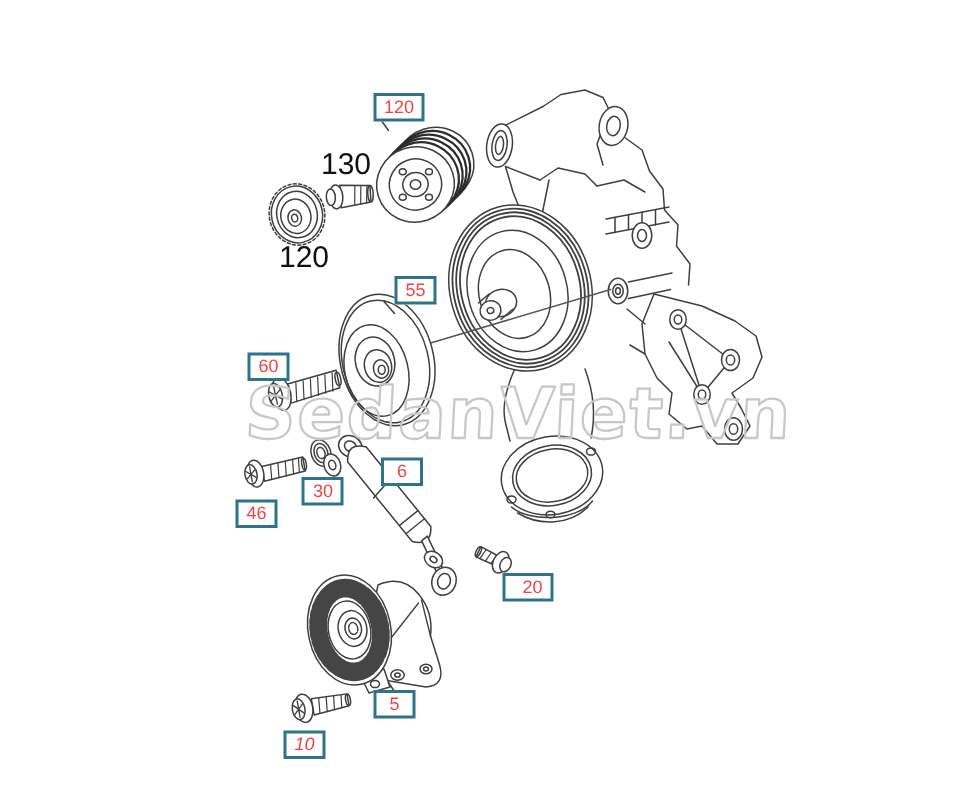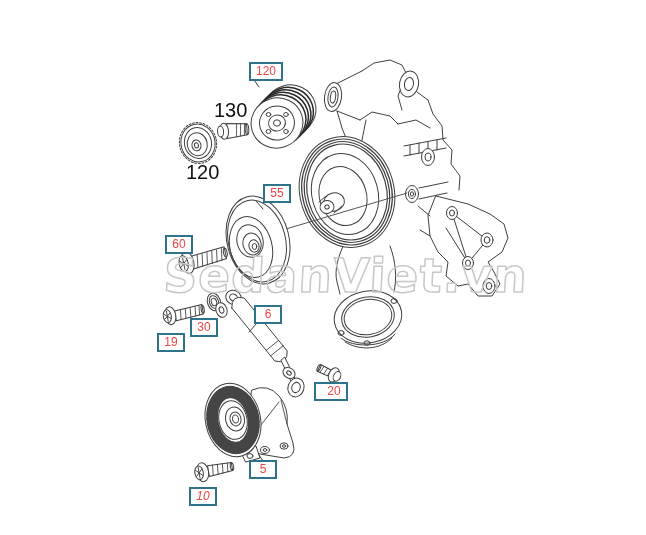--- a/index.html
+++ b/index.html
@@ -228,20 +228,20 @@
 
     <text class="wm-text" x="178" y="292" transform="skewX(-3)" fill="none" stroke="#c8c8c8" stroke-width="1.5">SedanViet.vn</text>
   </g>
 </svg>
 
 <div class="callout boxed" style="left:249px;top:62px;">120</div>
 <div class="callout plain" style="left:214px;top:103px;">130</div>
 <div class="callout plain" style="left:186px;top:165px;">120</div>
 <div class="callout boxed" style="left:227px;top:184px;margin-left:36px;">55</div>
 <div class="callout boxed" style="left:165px;top:235px;">60</div>
-<div class="callout boxed" style="left:190px;top:318px;">30</div>
-<div class="callout boxed" style="left:157px;top:333px;">19</div>
+<div class="callout boxed" style="left:201px;top:318px;text-align:right;">30</div>
+<div class="callout boxed" style="left:157px;top:333px;">46</div>
 <div class="callout boxed" style="left:254px;top:305px;">6</div>
-<div class="callout boxed" style="left:314px;top:382px;padding-left:11px;">20</div>
+<div class="callout boxed" style="left:335px;top:382px;padding-left:11px;">20</div>
 <div class="callout boxed" style="left:249px;top:460px;">5</div>
 <div class="callout boxed" style="left:189px;top:487px;font-style:italic;">10</div>
 
 </div>
 
 </body></html>

